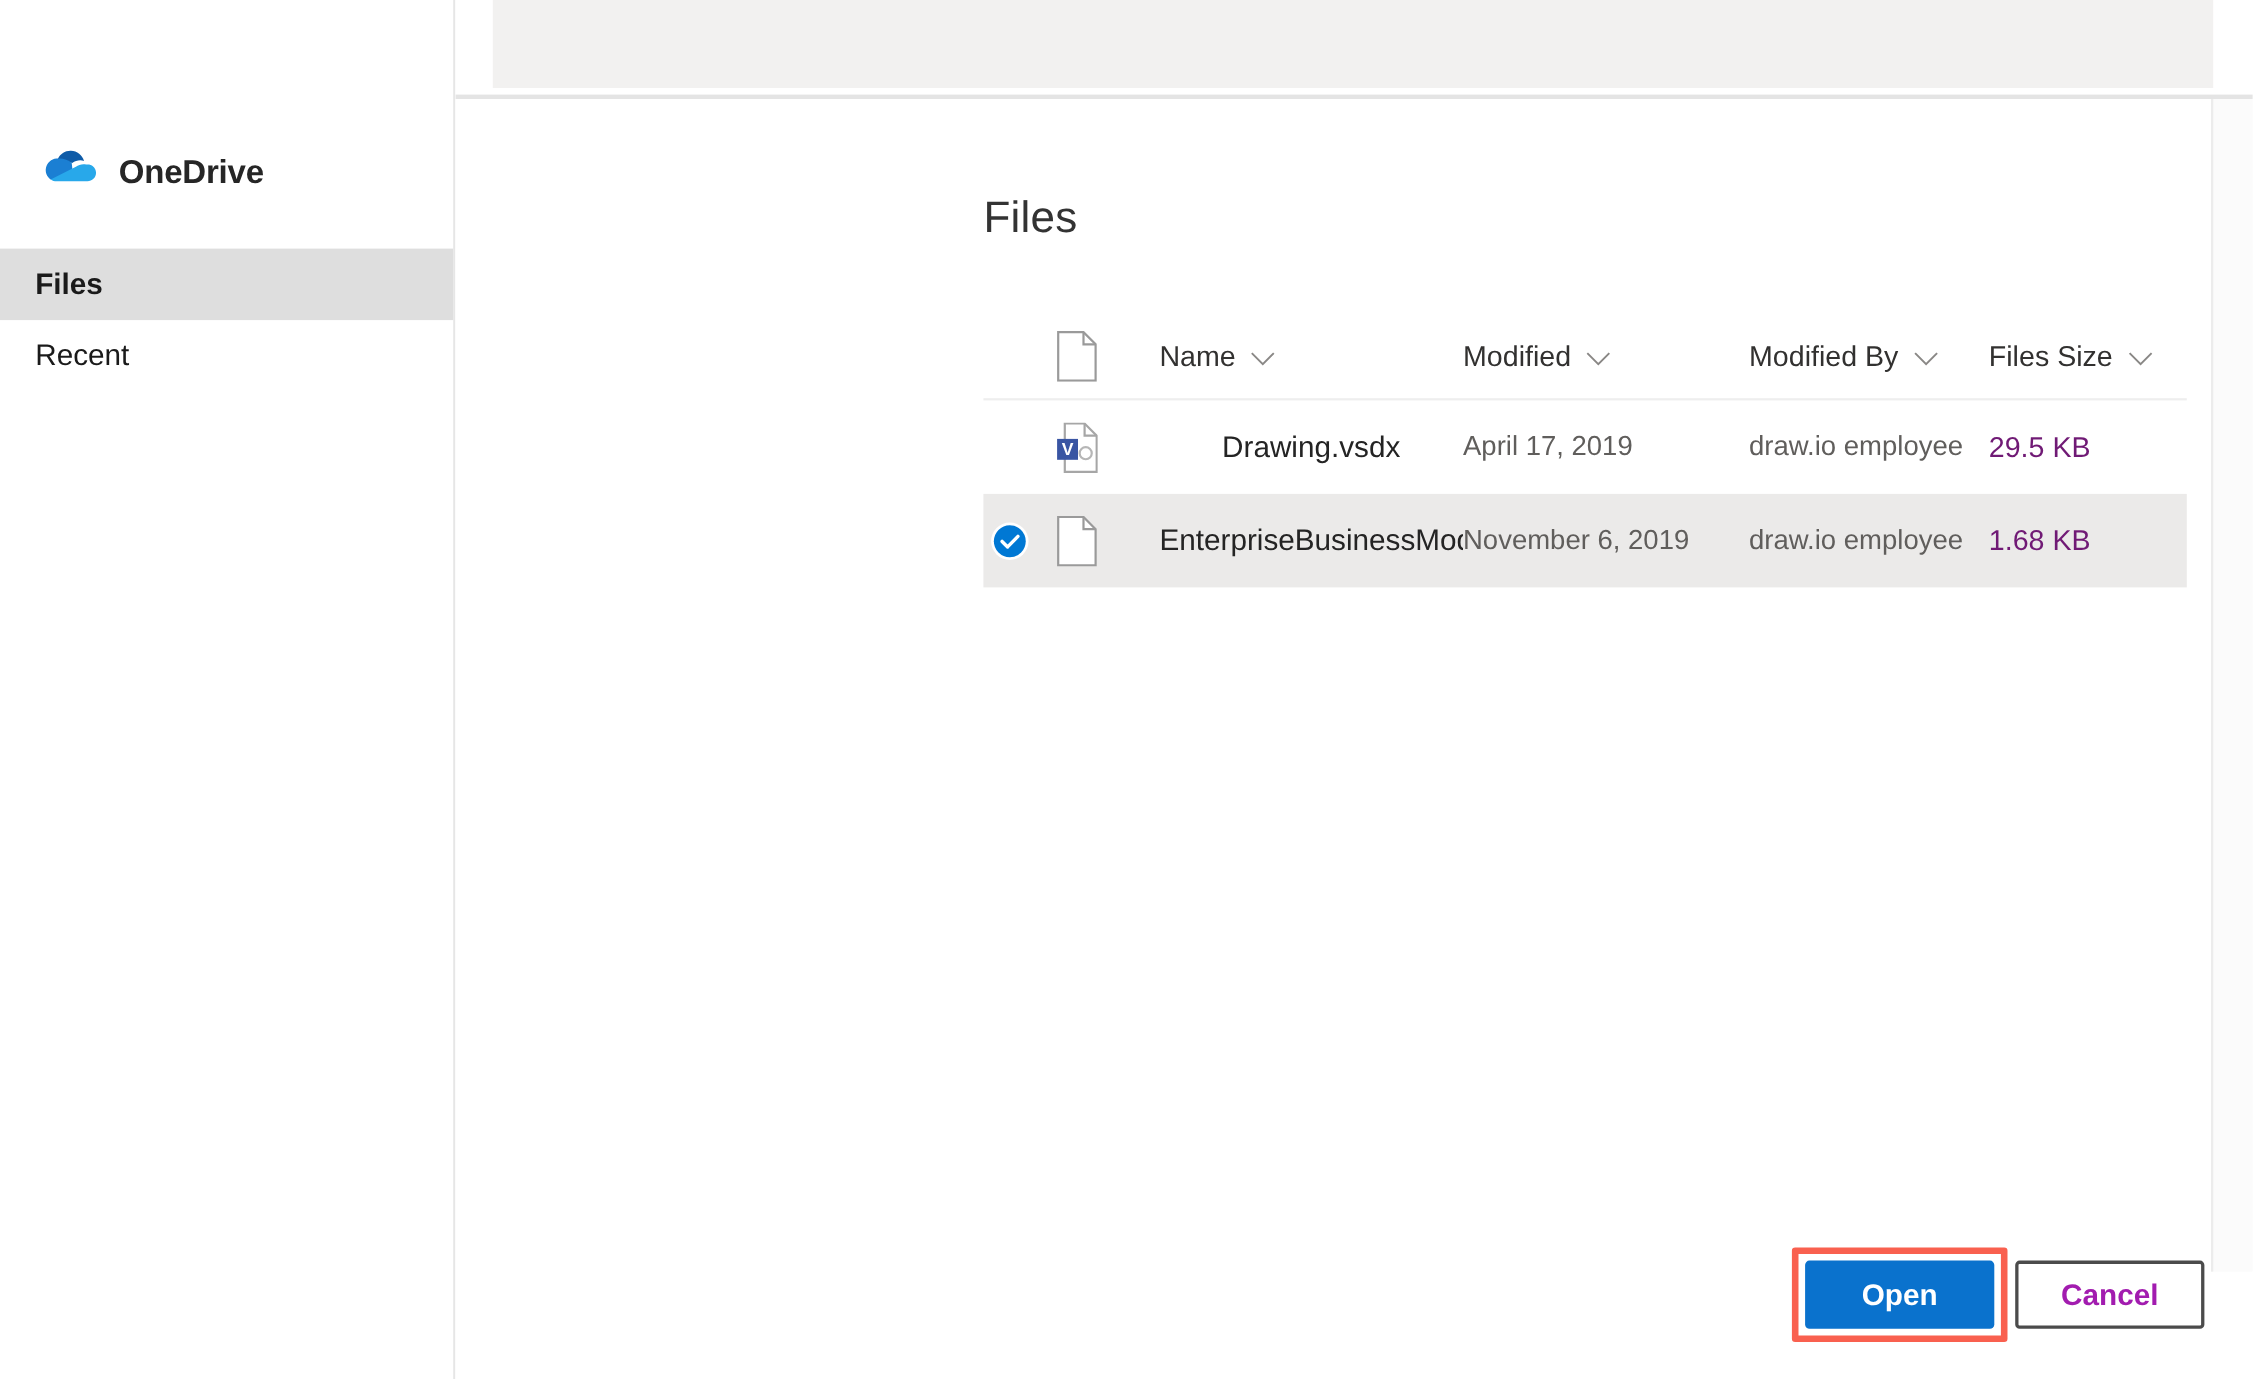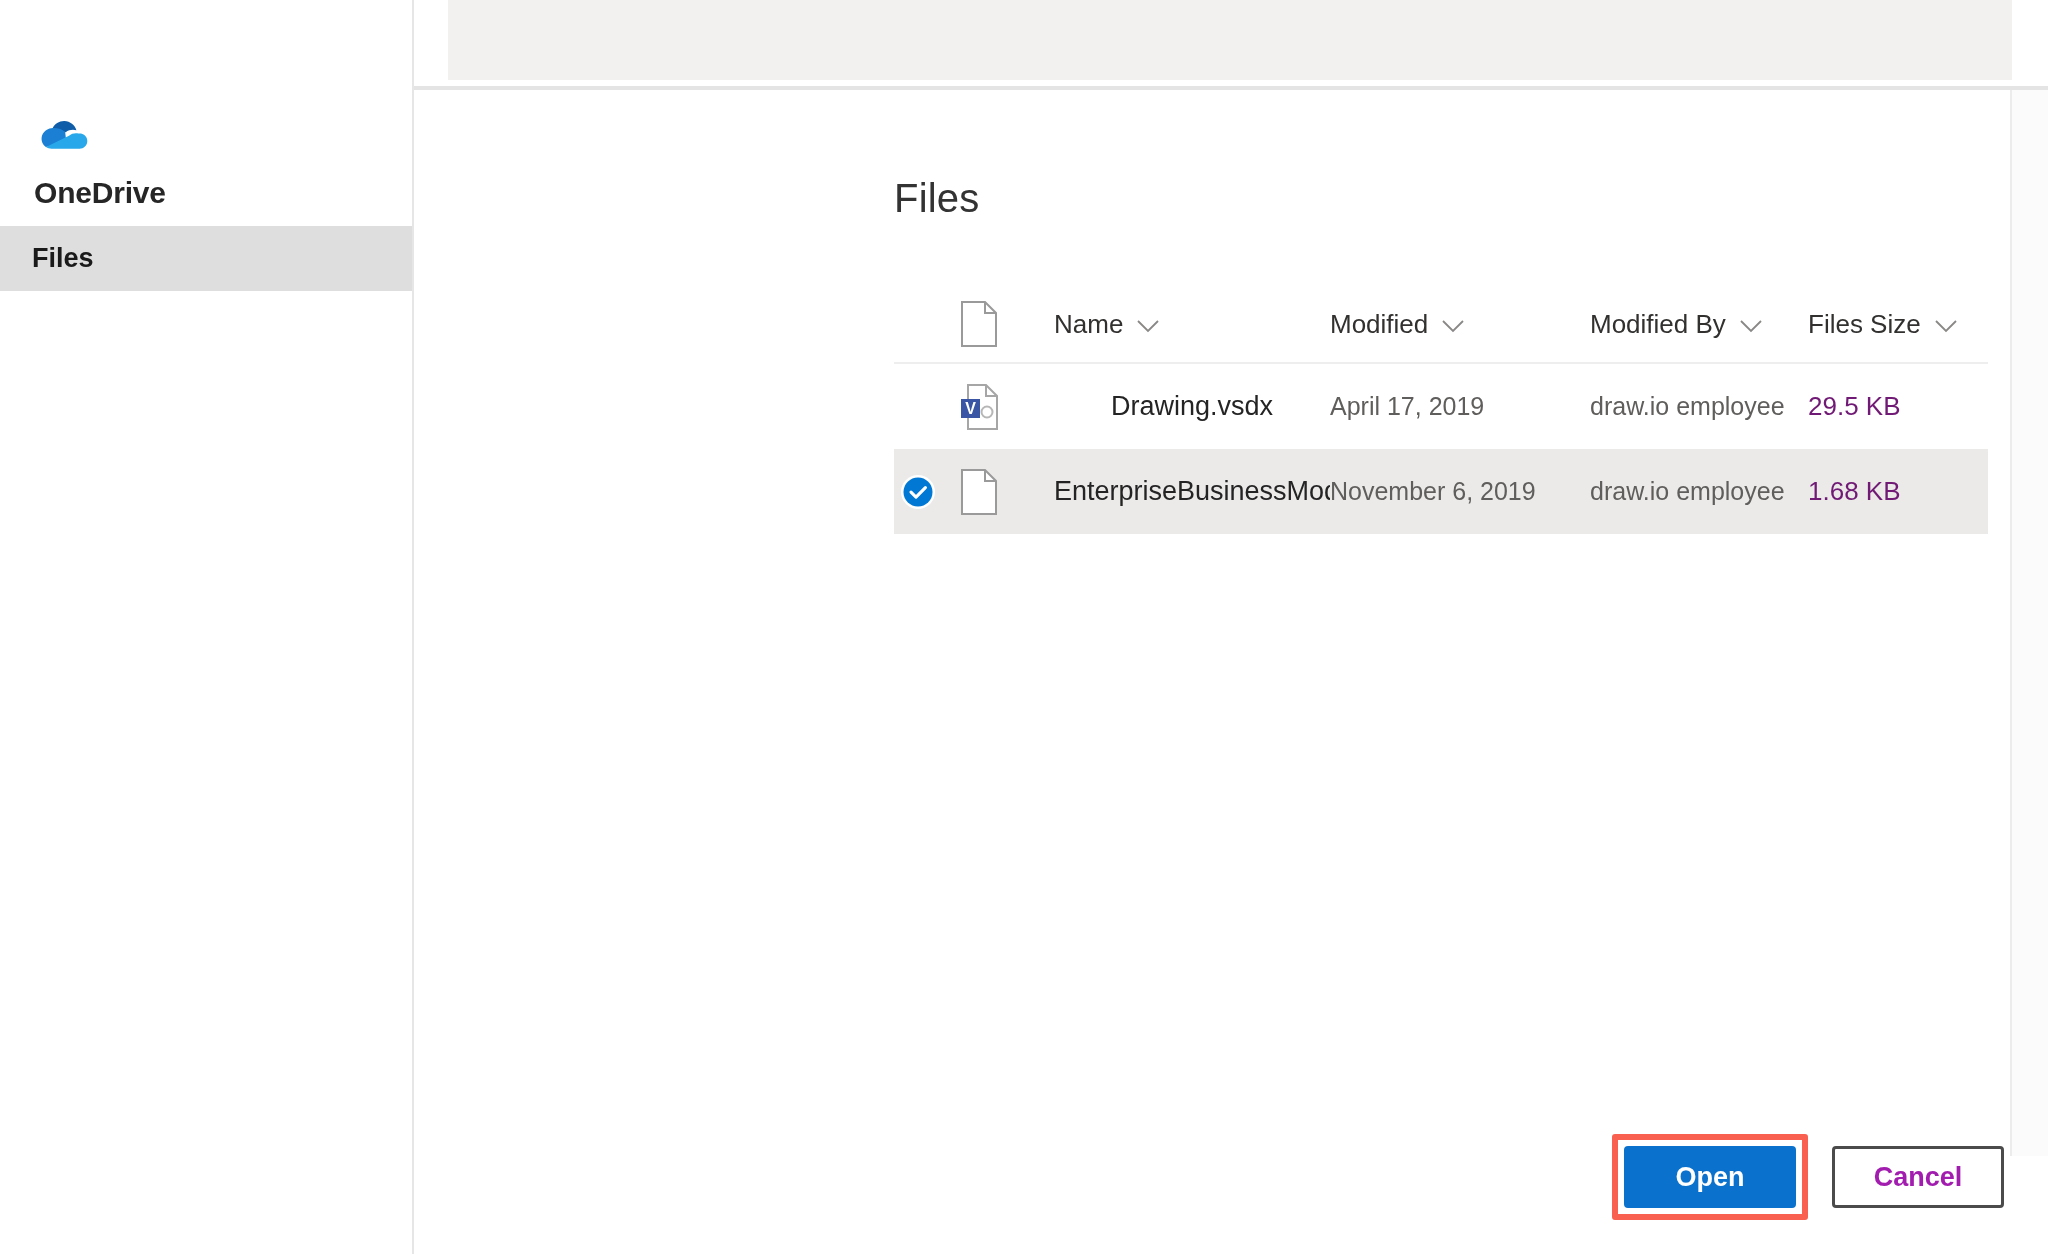--- a/index.html
+++ b/index.html
@@ -29,26 +29,25 @@
     width: 414px;
     min-width: 414px;
     height: 1254px;
     background: #ffffff;
     border-right: 2px solid #e6e6e6;
     box-sizing: border-box;
     position: relative;
   }
   .brand {
     display: flex;
-    align-items: flex-start;
+    align-items: flex-end;
     gap: 18px;
     padding: 118px 0 0 34px;
     height: 56px;
     box-sizing: content-box;
-    flex-direction: column;
   }
   .brand-logo {
     width: 56px;
     height: 40px;
     display: block;
   }
   .brand-name {
     font-size: 30px;
     font-weight: bold;
     color: #262626;
@@ -243,21 +242,21 @@
     display: block;
   }
 
   
   #footer {
     position: absolute;
     right: 44px;
     bottom: 34px;
     display: flex;
     align-items: center;
-    gap: 24px;
+    gap: 7px;
   }
   .highlight-box {
     border: 6px solid #f9604f;
     padding: 6px;
     background: #ffffff;
     border-radius: 3px;
     display: inline-flex;
   }
   .btn {
     font-family: "Liberation Sans", sans-serif;
@@ -299,20 +298,23 @@
           <path d="M44.3 15.5c-3.3-0.7-6.7 0.1-9.3 2.2L12 29.1c1.6 1.1 3.5 1.7 5.5 1.7h28c4.2 0 7.7-3.3 7.8-7.5 0.1-3.8-2.6-7-6.3-7.7l-2.7-0.1z" fill="#28a8ea"></path>
         </svg>
       </span>
       <span class="brand-name">OneDrive</span>
     </div>
 
     <div class="nav">
       <div class="nav-item selected">
         <span>Files</span>
       </div>
+      <div class="nav-item">
+        <span>Recent</span>
+      </div>
     </div>
   </div>
 
   <div id="content">
 
     <div id="top-strip"></div>
     <div id="top-divider"></div>
 
     <div id="scrollbar">
       <div id="scroll-thumb"></div>

